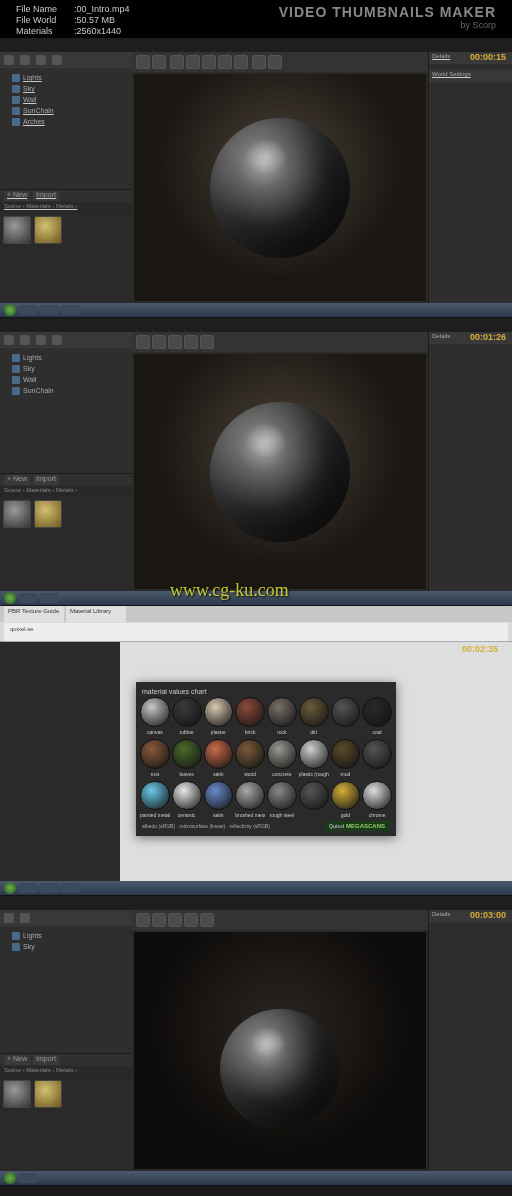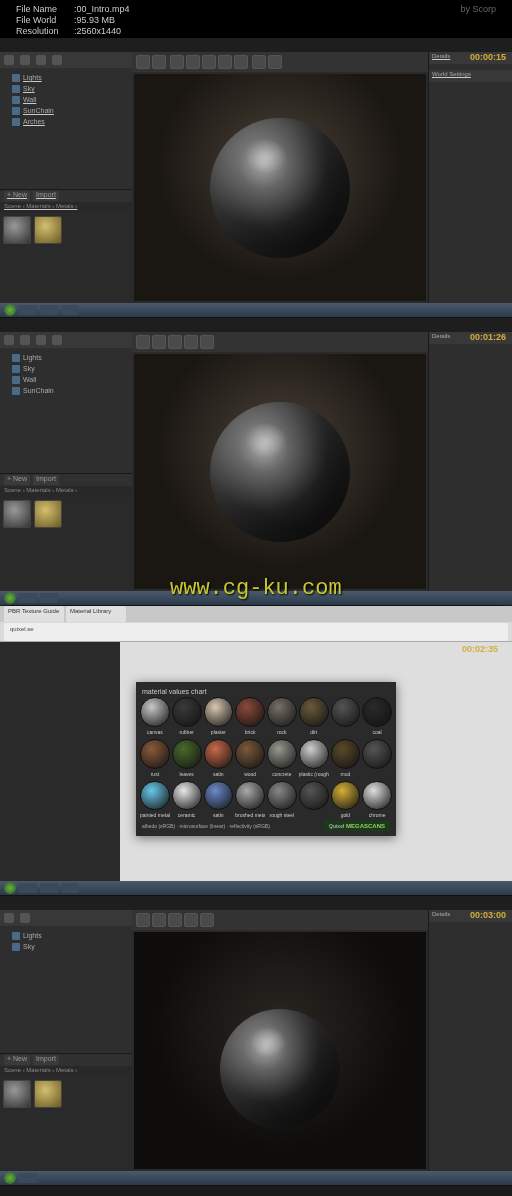--- a/index.html
+++ b/index.html
@@ -235,23 +235,23 @@
 .task-item {
   width: 18px; height: 10px;
   background: #3a4a5a;
   border-radius: 1px;
 }
 
 .watermark-url {
   position: absolute;
   left: 170px;
   bottom: 4px;
-  font-size: 22px;
+  font-size: 18px;
   color: #c8c830;
-  font-family: Liberation Mono, monospace;
+  font-family: Liberation Serif, serif;
   text-shadow: 1px 1px 2px #000;
   z-index: 5;
 }
 
 .webpage {
   height: 100%;
   background: #e8e8e8;
   position: relative;
 }
 .web-chrome {
@@ -372,34 +372,35 @@
 <div class="header">
   <div class="meta-info">
     <div class="meta-line">
         <span class="meta-key">File Name</span>
         <span>: </span>
         <span>00_Intro.mp4</span>
       </div>
     <div class="meta-line">
         <span class="meta-key">File World</span>
         <span>: </span>
-        <span>95.93 MB</span>
+        <span>50.57 MB</span>
       </div>
     <div class="meta-line">
-        <span class="meta-key">Resolution</span>
+        <span class="meta-key">Materials</span>
         <span>: </span>
         <span>2560x1440</span>
       </div>
     <div class="meta-line">
         <span class="meta-key">Duration</span>
         <span>: </span>
         <span>00:03:46</span>
       </div>
   </div>
   <div class="title-block">
+    <div class="title-main">VIDEO THUMBNAILS MAKER</div>
     <div class="title-sub">by Scorp</div>
   </div>
 </div>
 
 <div class="frame frame-a">
   <span class="timestamp">00:00:15</span>
   <div class="app-top"></div>
   <div class="app-body">
     <div class="left-col">
       <div class="left-upper">

